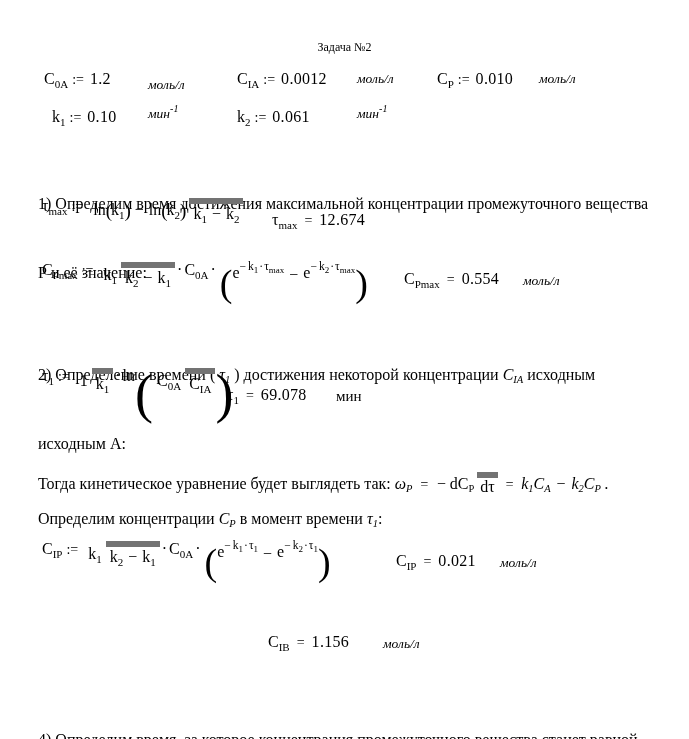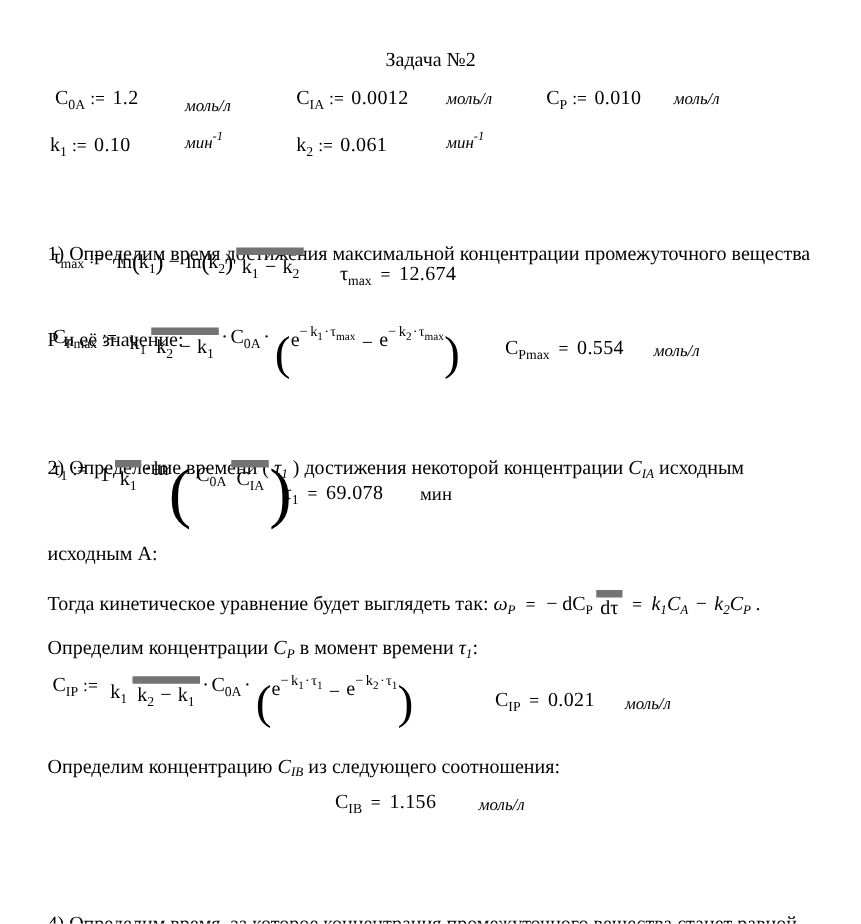--- a/index.html
+++ b/index.html
@@ -1,19 +1,19 @@
 <!DOCTYPE html>
 <html><head>
 <meta charset="utf-8">
 <style>
 *{margin:0;padding:0;box-sizing:border-box}
 html,body{background:#fff}
 .page{position:relative;width:689px;height:739px;background:#fff;color:#000;font-family:"Liberation Serif",serif;overflow:hidden}
 .abs{position:absolute}
-.title{position:absolute;left:0;top:40px;width:100%;text-align:center;font-size:16px}
+.title{position:absolute;left:0;top:40px;width:100%;text-align:center;font-size:12px}
 .m{font-size:16px;white-space:pre}
 sub{font-size:11px;vertical-align:-4px;line-height:0}
 sup{line-height:0}
 .asg{font-size:14px;margin:0 6px 0 4px}
 .eq{font-size:14px;margin:0 7px}
 .mx{margin:0 5px}
 .dot{margin:0 2px}
 .val{font-size:16px;letter-spacing:.3px}
 .unit{font-style:italic;font-size:13.5px}
 .unit sup{font-size:10px;vertical-align:6px}
@@ -53,21 +53,21 @@
 
   <div class="title">Задача №2</div>
 
   <span class="m abs" style="left:44px;top:70px"><span>C</span><sub>0A</sub><span class="asg">:=</span><span class="val">1.2</span></span>
   <span class="unit abs" style="left:148px;top:77px">моль/л</span>
   <span class="m abs" style="left:237px;top:70px"><span>C</span><sub>IA</sub><span class="asg">:=</span><span class="val">0.0012</span></span>
   <span class="unit abs" style="left:357px;top:71px">моль/л</span>
   <span class="m abs" style="left:437px;top:70px"><span>C</span><sub>P</sub><span class="asg">:=</span><span class="val">0.010</span></span>
   <span class="unit abs" style="left:539px;top:71px">моль/л</span>
 
-  <span class="m abs" style="left:40px;top:108px"><span>k</span><sub>1</sub><span class="asg">:=</span><span class="val">0.10</span></span>
+  <span class="m abs" style="left:52px;top:108px"><span>k</span><sub>1</sub><span class="asg">:=</span><span class="val">0.10</span></span>
   <span class="unit abs" style="left:148px;top:106px"><span>мин</span><sup>-1</sup></span>
   <span class="m abs" style="left:237px;top:108px"><span>k</span><sub>2</sub><span class="asg">:=</span><span class="val">0.061</span></span>
   <span class="unit abs" style="left:357px;top:106px"><span>мин</span><sup>-1</sup></span>
 
   <div class="ptext abs" style="left:38px;top:146px">
     <div>1) Определим время достижения максимальной концентрации промежуточного вещества</div>
     <div>Р и её значение:</div>
   </div>
 
   <div class="formula" style="left:42px;top:198px">
@@ -143,21 +143,20 @@
       <span class="bp">(</span>
       <span class="run"><span>e</span><sup class="e"><span>−</span><span class="g2">k</span><sub>1</sub><span class="dt">·</span><span>τ</span><sub>1</sub></sup></span>
       <span class="run emid"><span class="mx">−</span></span>
       <span class="run"><span>e</span><sup class="e"><span>−</span><span class="g2">k</span><sub>2</sub><span class="dt">·</span><span>τ</span><sub>1</sub></sup></span>
       <span class="bp">)</span>
     </span>
   </div>
   <span class="result" style="left:396px;top:552px"><span>C</span><sub>IP</sub><span class="eq">=</span><span class="val">0.021</span></span>
   <span class="unit abs" style="left:500px;top:555px">моль/л</span>
 
-  <div class="ptext abs" style="left:38px;top:602px"><span>Определим концентрацию </span><span class="im"><span>C</span><sub>IB</sub></span><span> из следующего соотношения:</span></div>
 
   <span class="result" style="left:268px;top:633px"><span>C</span><sub>IB</sub><span class="eq">=</span><span class="val">1.156</span></span>
   <span class="unit abs" style="left:383px;top:636px">моль/л</span>
 
   <div class="ptext abs" style="left:38px;top:682px">
     <div>4) Определим время, за которое концентрация промежуточного вещества станет равной</div>
     
   </div>
 
 </div>

